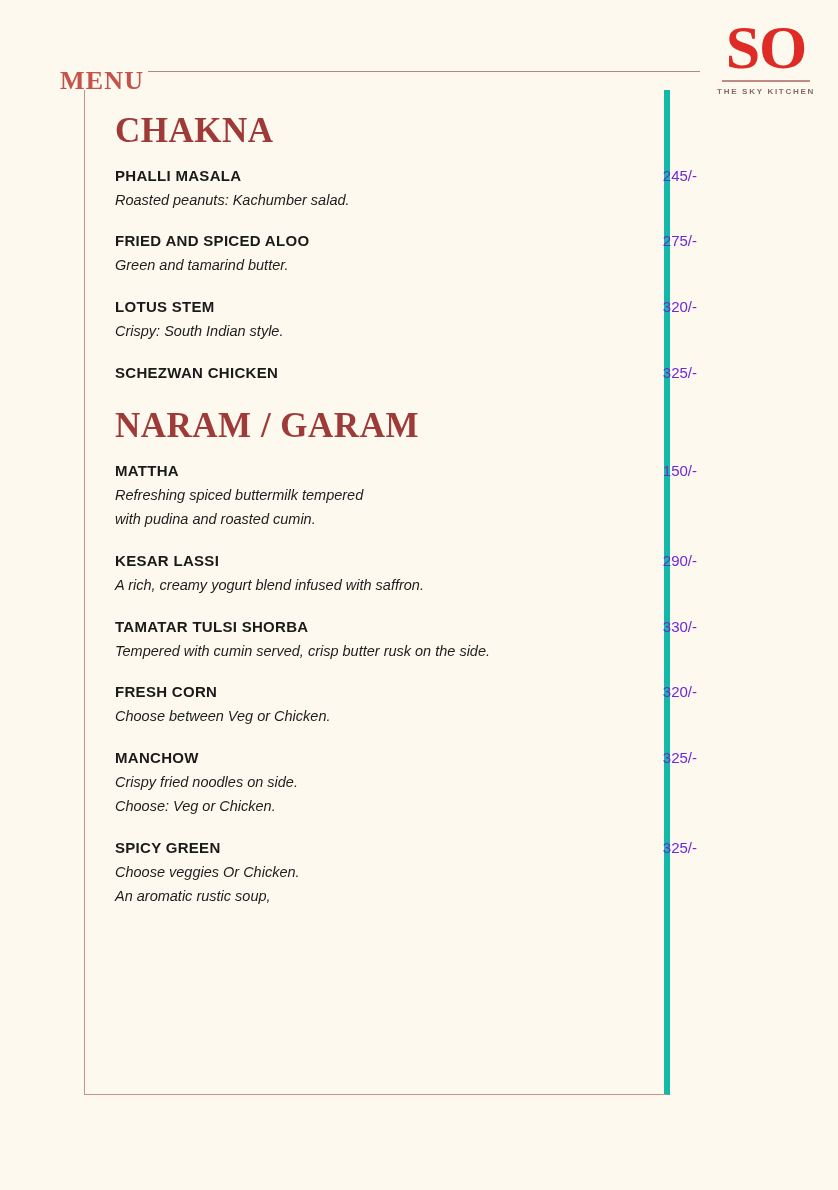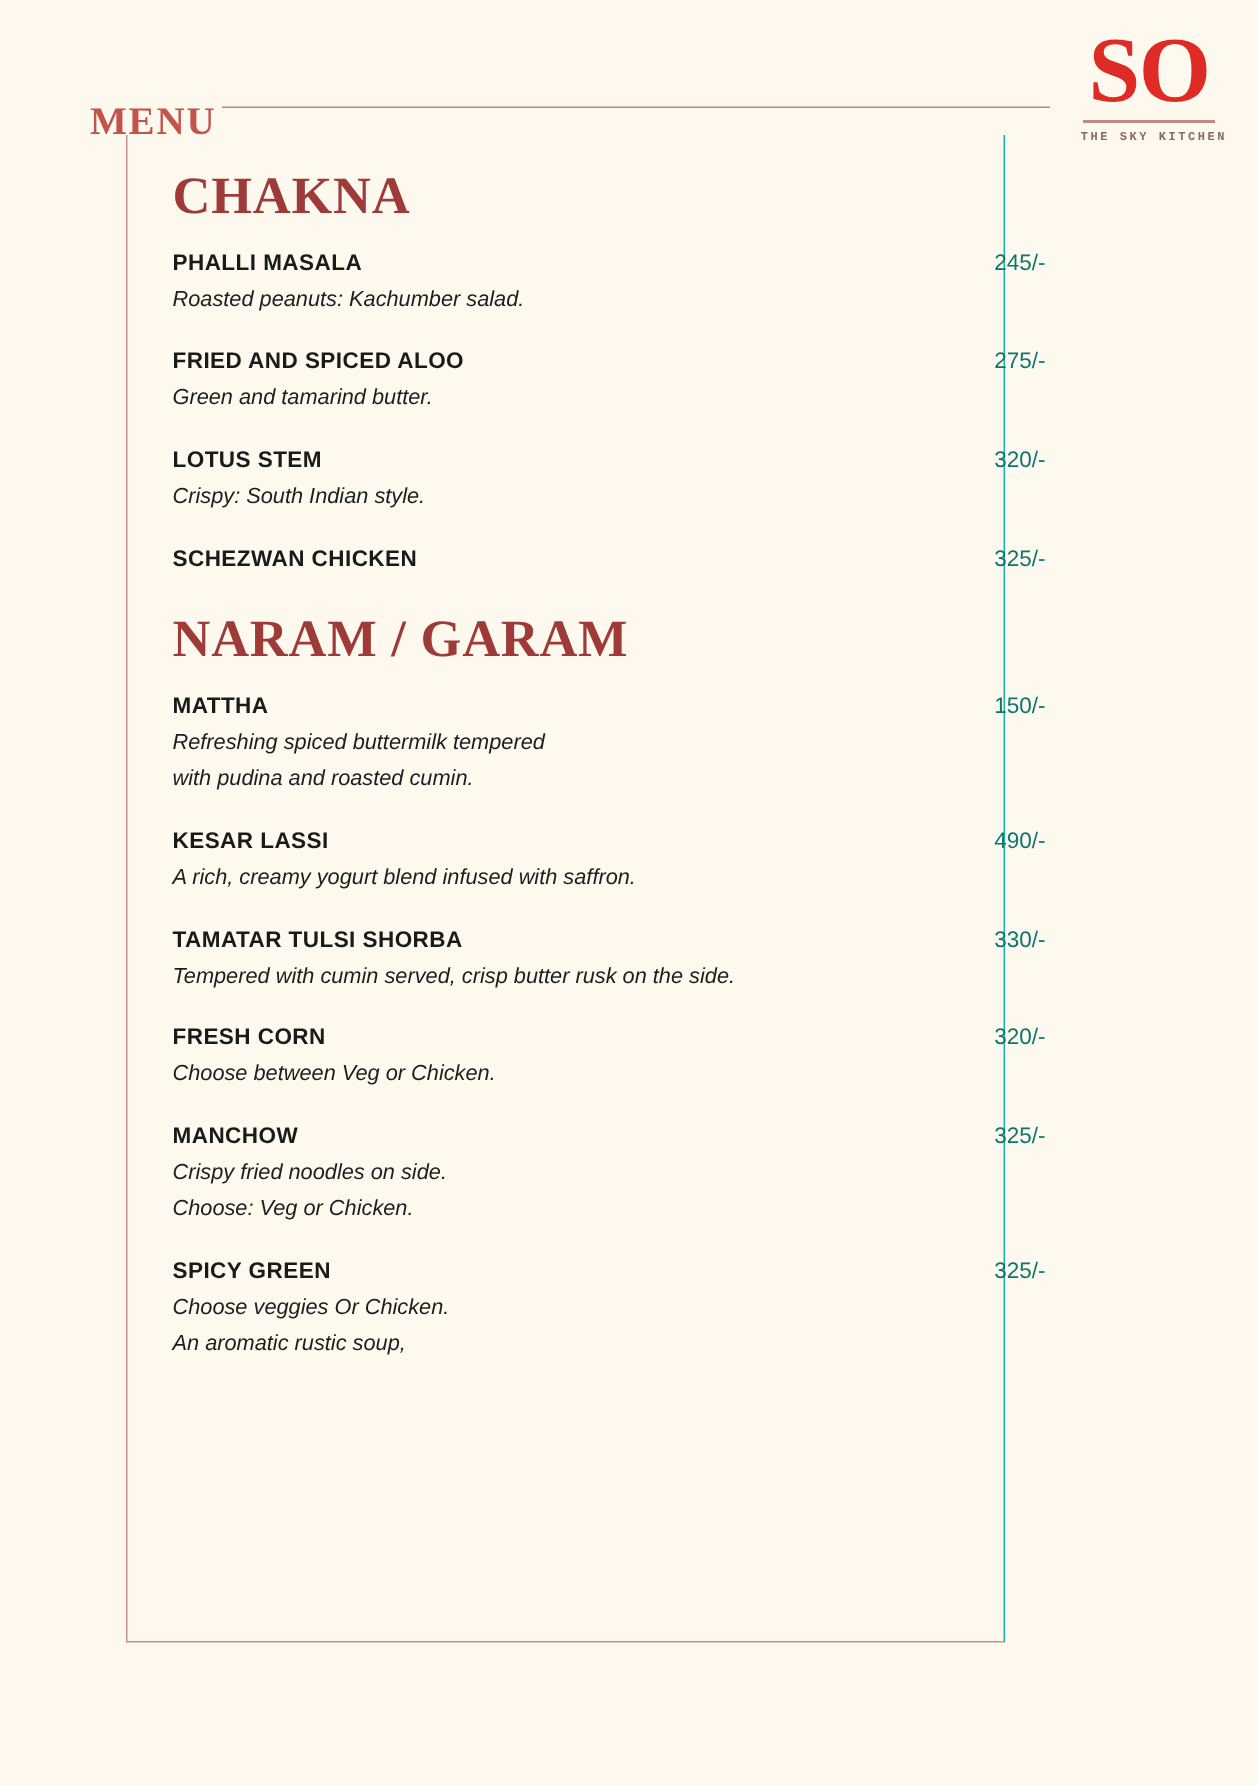--- a/index.html
+++ b/index.html
@@ -61,38 +61,37 @@
     line-height: 0.95;
     letter-spacing: -1px;
   }
   .logo-rule {
     width: 88px;
     height: 2px;
     background: #c08a83;
     margin: 3px auto 5px auto;
   }
   .logo-tagline {
-    font-family: Liberation Mono, monospace;
+    font-family: Liberation Sans, sans-serif;
     font-size: 8px;
     font-weight: 700;
     letter-spacing: 1.7px;
     color: #8a6a66;
     white-space: nowrap;
-    text-align: right;
   }
 
   
   .frame {
     position: absolute;
     left: 84px;
     top: 90px;
     width: 586px;
     height: 1005px;
     border-left: 1px solid #c8918b;
-    border-right: 1px solid #14b8a6;
+    border-right: 6px solid #14b8a6;
     border-bottom: 1px solid #c8918b;
     box-sizing: border-box;
   }
 
   .inner {
     position: absolute;
     left: 30px;
     top: 22px;
     width: 582px;
   }
@@ -128,21 +127,21 @@
     font-size: 15px;
     font-weight: 700;
     color: #1a1a1a;
     letter-spacing: 0.3px;
     text-transform: uppercase;
   }
   .item-price {
     font-family: "Liberation Sans", sans-serif;
     font-size: 15px;
     font-weight: 400;
-    color: #0f766e;
+    color: #6d28d9;
     white-space: nowrap;
     text-align: right;
     padding-left: 20px;
   }
   .item-desc {
     font-family: "Liberation Sans", sans-serif;
     font-size: 14.5px;
     font-style: italic;
     color: #1d1d1d;
     margin-top: 5px;
@@ -213,21 +212,21 @@
             <div class="item-price">150/-</div>
           </div>
           <div class="item-desc">
             <span class="desc-line">Refreshing spiced buttermilk tempered</span>
             <span class="desc-line">with pudina and roasted cumin.</span>
           </div>
         </div>
         <div class="item">
           <div class="item-row">
             <div class="item-name">KESAR LASSI</div>
-            <div class="item-price">490/-</div>
+            <div class="item-price">290/-</div>
           </div>
           <div class="item-desc">
             <span class="desc-line">A rich, creamy yogurt blend infused with saffron.</span>
           </div>
         </div>
         <div class="item">
           <div class="item-row">
             <div class="item-name">TAMATAR TULSI SHORBA</div>
             <div class="item-price">330/-</div>
           </div>

